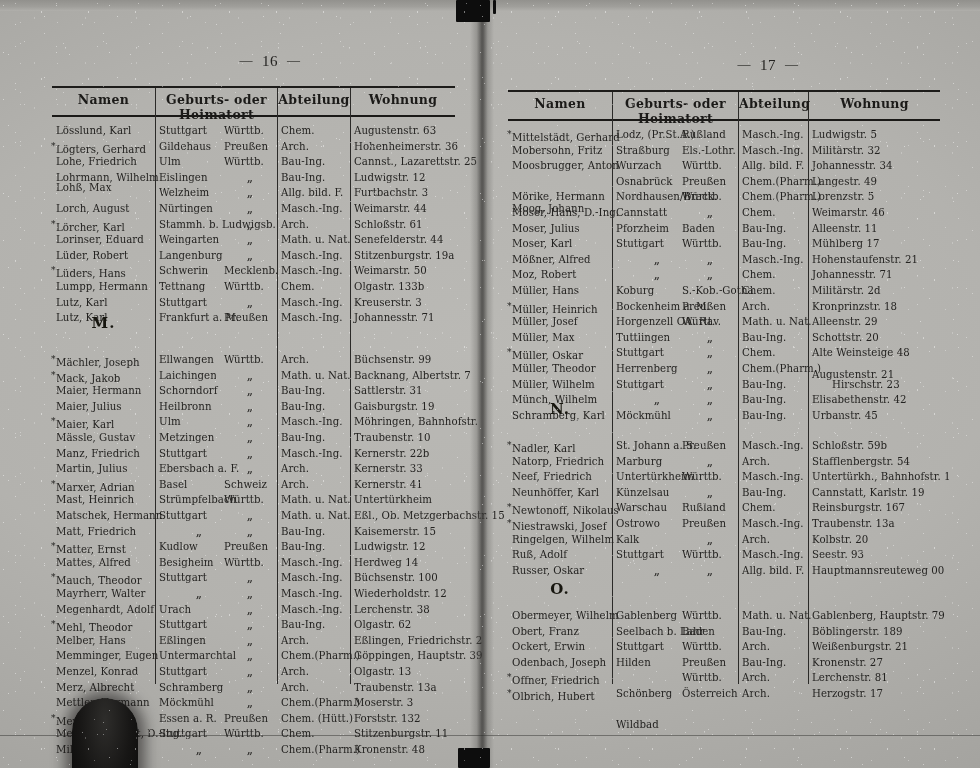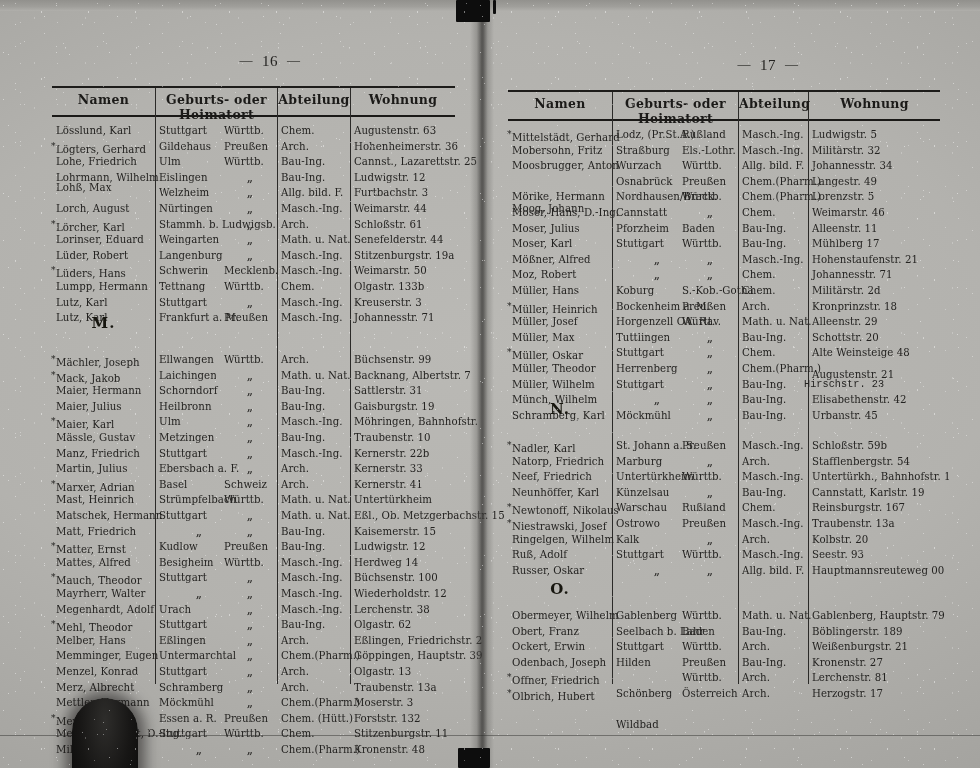--- a/index.html
+++ b/index.html
@@ -484,21 +484,21 @@
       <div class="cell blur c-name" style="left: 24px; top: 361px; width: 100px;"><span>Müller, Theodor</span></div>
       <div class="cell blur c-place" style="left: 128px; top: 361px; width: 82px;">Herrenberg</div>
       <div class="cell blur c-state" style="left: 194px; top: 361px; width: 56px; text-align: center;"><span class="dittomark">„</span></div>
       <div class="cell blur c-dept" style="left: 254px; top: 361px; width: 66px;">Chem.(Pharm.)</div>
       <div class="cell blur c-addr" style="left: 324px; top: 351px; width: 140px; margin-top: 16px;">Augustenstr. 21</div>
       <div></div>
       <div class="cell blur c-name" style="left: 24px; top: 376.6px; width: 100px;"><span>Müller, Wilhelm</span></div>
       <div class="cell blur c-place" style="left: 128px; top: 376.6px; width: 82px;">Stuttgart</div>
       <div class="cell blur c-state" style="left: 194px; top: 376.6px; width: 56px; text-align: center;"><span class="dittomark">„</span></div>
       <div class="cell blur c-dept" style="left: 254px; top: 376.6px; width: 66px;">Bau-Ing.</div>
-      <div class="cell blur c-addr" style="left: 316px; top: 376.6px; width: 140px; font-family: Liberation Mono, monospace;">Hirschstr. 23</div>
+      <div class="cell blur c-addr" style="left: 344px; top: 376.6px; width: 140px;">Hirschstr. 23</div>
       <div></div>
       <div class="cell blur c-name" style="left: 24px; top: 392.2px; width: 100px;"><span>Münch, Wilhelm</span></div>
       <div class="cell blur c-place" style="left: 128px; top: 392.2px; width: 82px; text-align: center;"><span class="dittomark">„</span></div>
       <div class="cell blur c-state" style="left: 194px; top: 392.2px; width: 56px; text-align: center;"><span class="dittomark">„</span></div>
       <div class="cell blur c-dept" style="left: 254px; top: 392.2px; width: 66px;">Bau-Ing.</div>
       <div class="cell blur c-addr" style="left: 324px; top: 392.2px; width: 140px;">Elisabethenstr. 42</div>
       <div></div>
       <div class="cell blur c-name" style="left: 24px; top: 407.8px; width: 100px;"><span>Schramberg, Karl</span></div>
       <div class="cell blur c-place" style="left: 128px; top: 407.8px; width: 82px;">Möckmühl</div>
       <div class="cell blur c-state" style="left: 194px; top: 407.8px; width: 56px; text-align: center;"><span class="dittomark">„</span></div>

